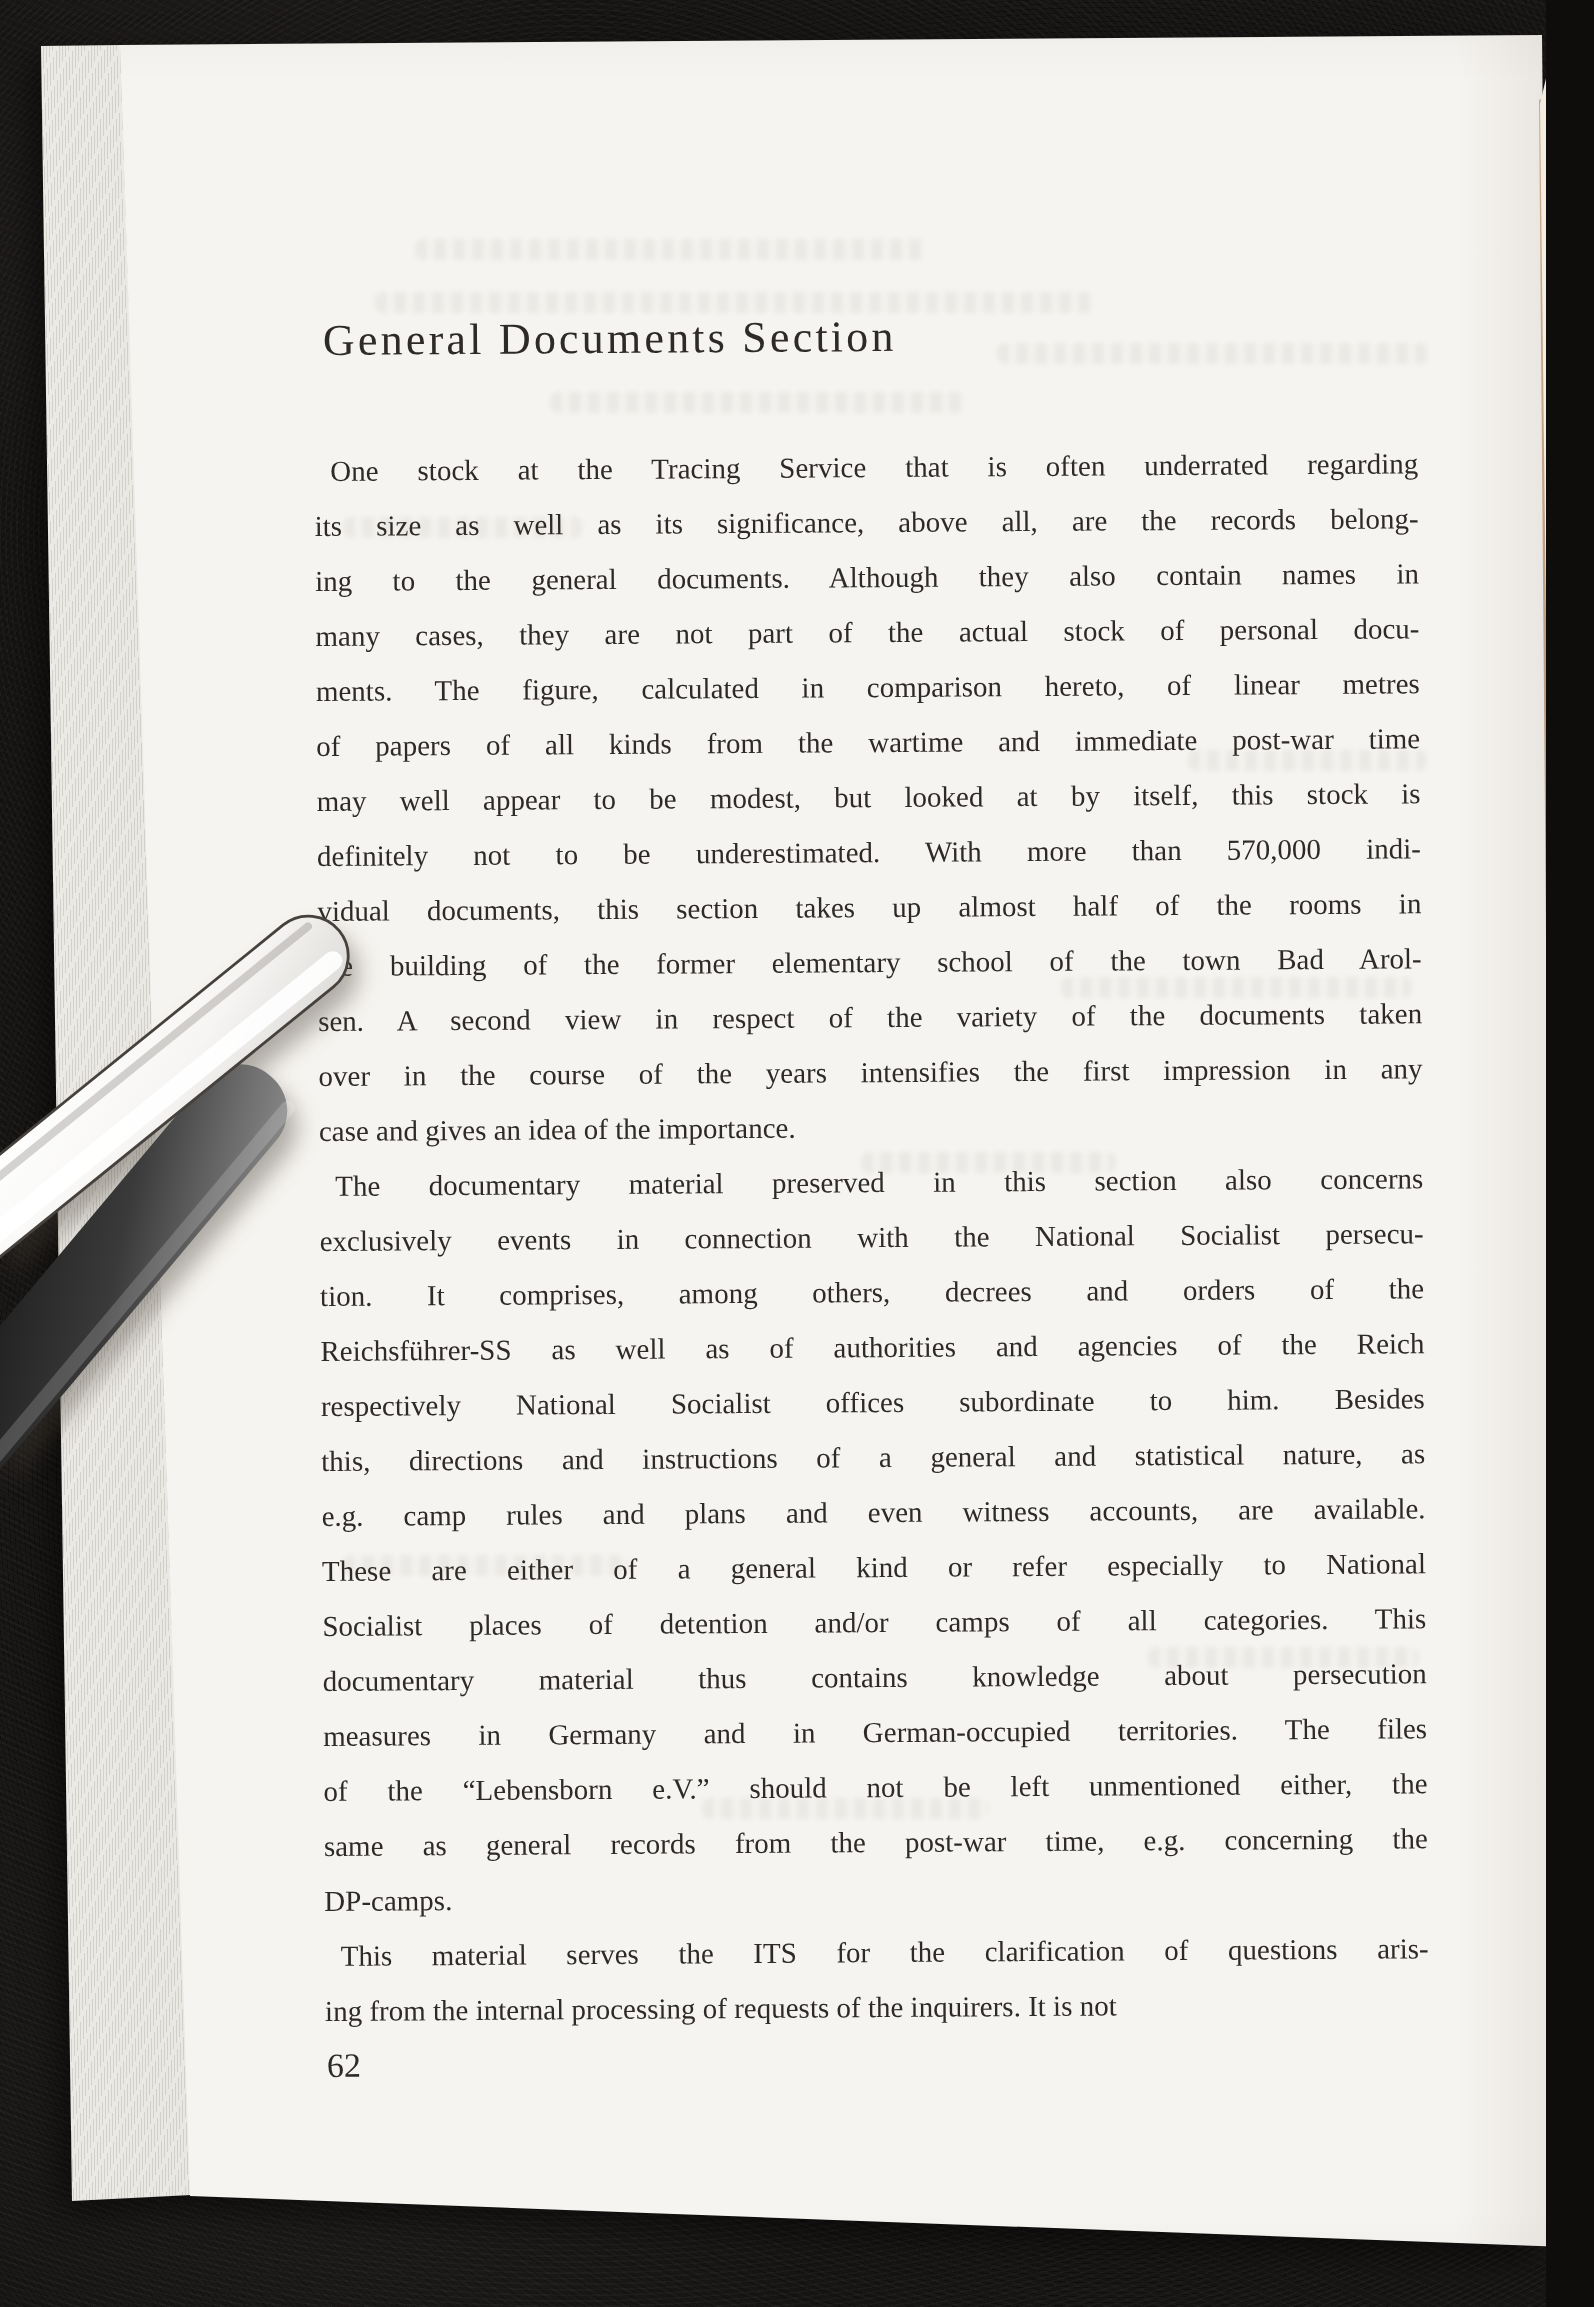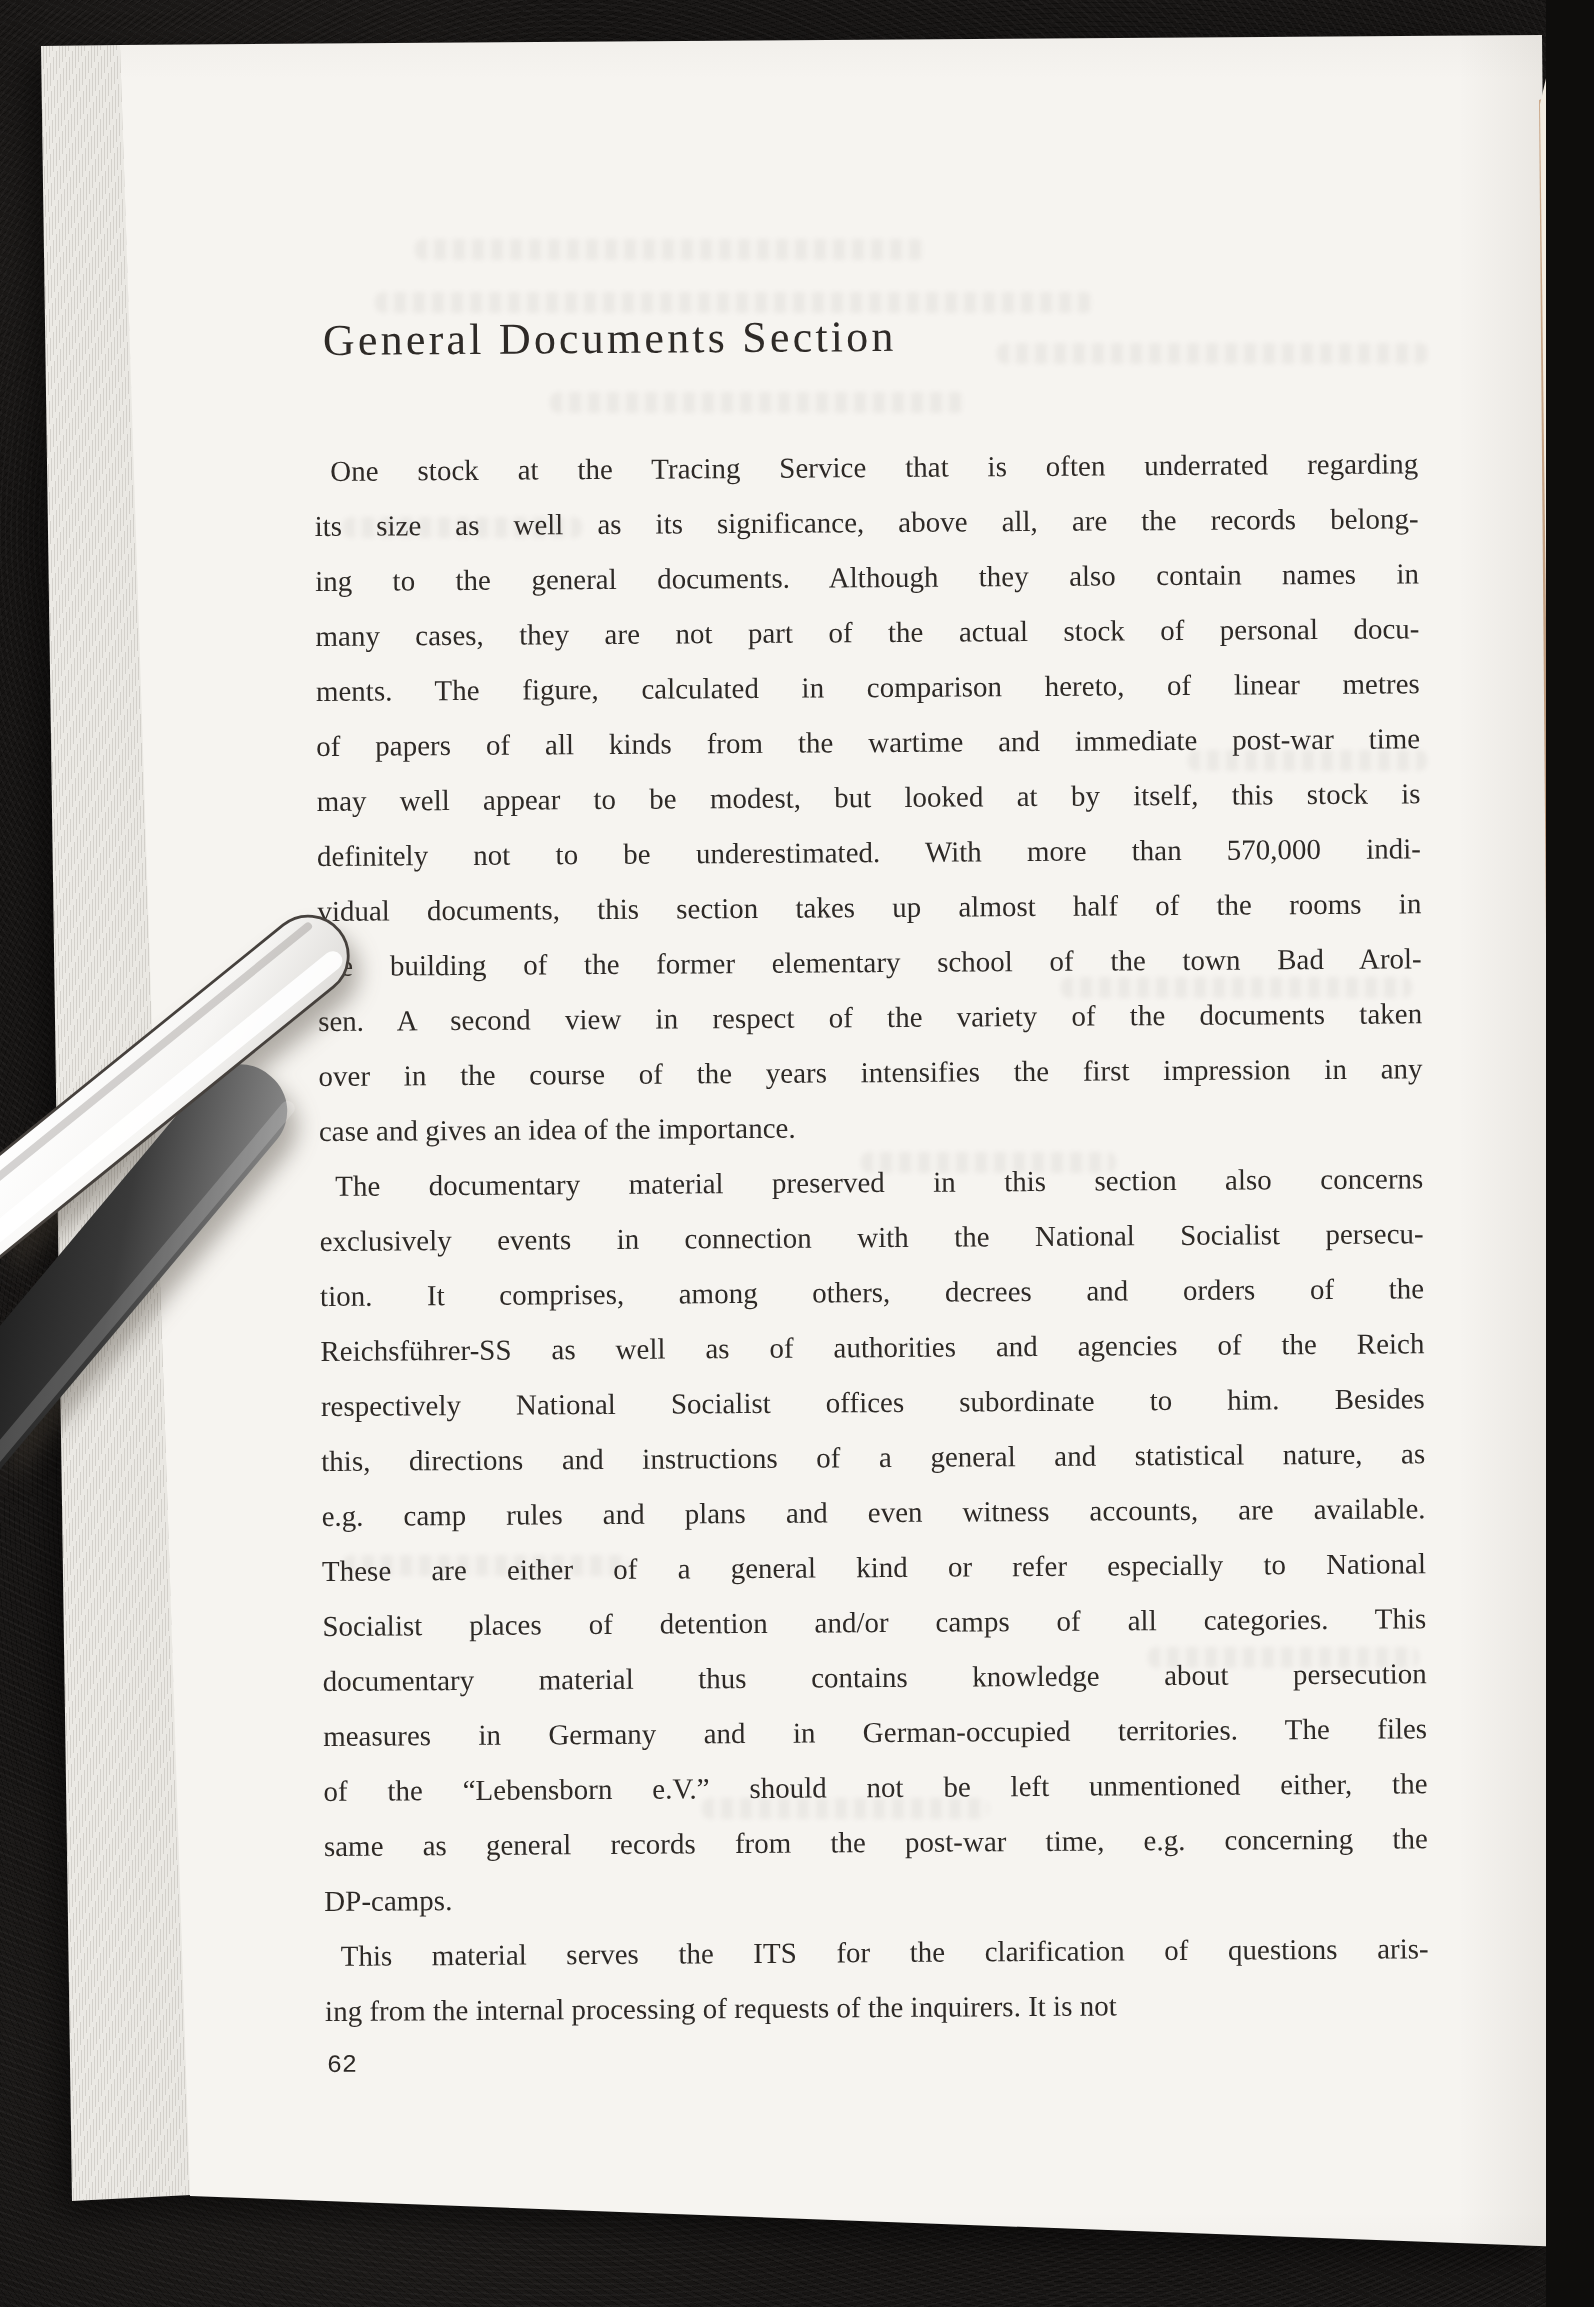--- a/index.html
+++ b/index.html
@@ -60,21 +60,21 @@
   }
   .body-text{position:absolute;left:0;top:444px;width:1104px;}
   .line{
     font-size:29px;line-height:55px;height:55px;
     text-align:justify;text-align-last:justify;text-justify:inter-word;
     white-space:normal;overflow:visible;
   }
   .line.first{text-indent:16px;}
   .line.last{text-align-last:left;}
   .page-number{
-    position:absolute;left:1.6px;top:2046px;font-size:25px;line-height:40px;font-family:Liberation Mono, monospace;
+    position:absolute;left:1.6px;top:2046px;font-size:34px;line-height:40px;
   }
   
   .ghost{
     position:absolute;height:21px;border-radius:8px;opacity:0.12;filter:blur(2.4px);
     background:repeating-linear-gradient(90deg, rgba(92,86,78,0.55) 0 12px, rgba(92,86,78,0.06) 12px 19px);
   }
   
   .tool-layer{
     position:absolute;inset:0;pointer-events:none;
     filter:drop-shadow(9.6px 16px 11px rgba(70,62,52,0.40));

